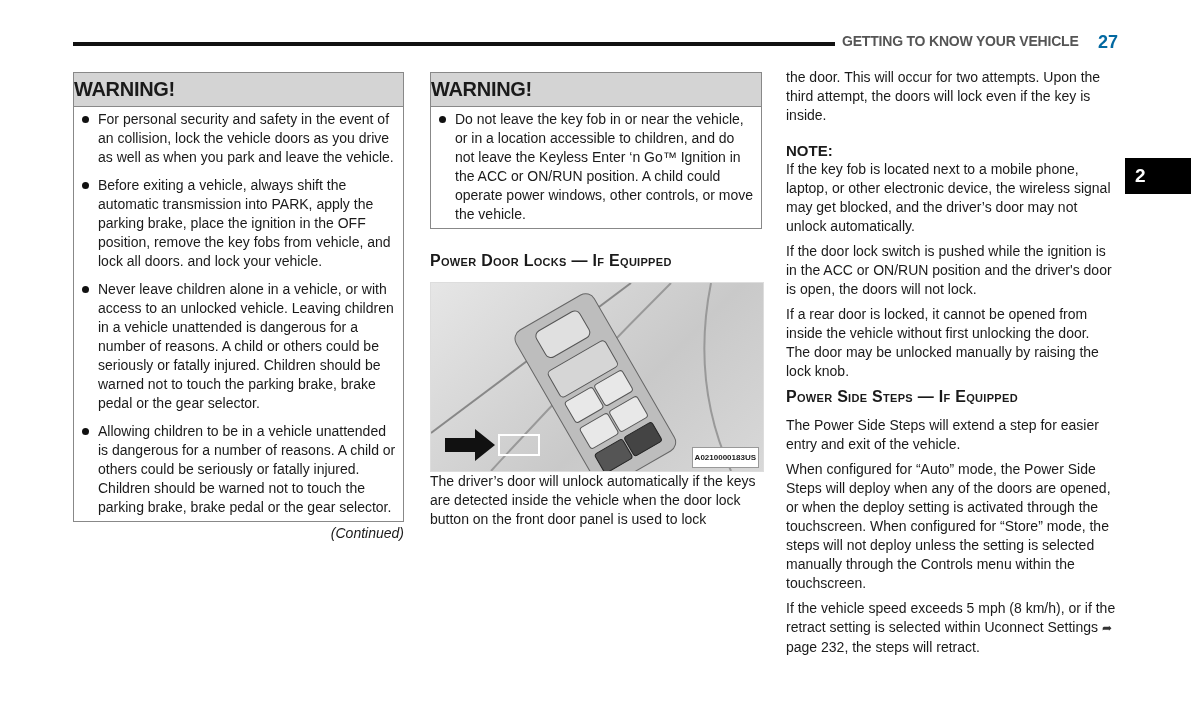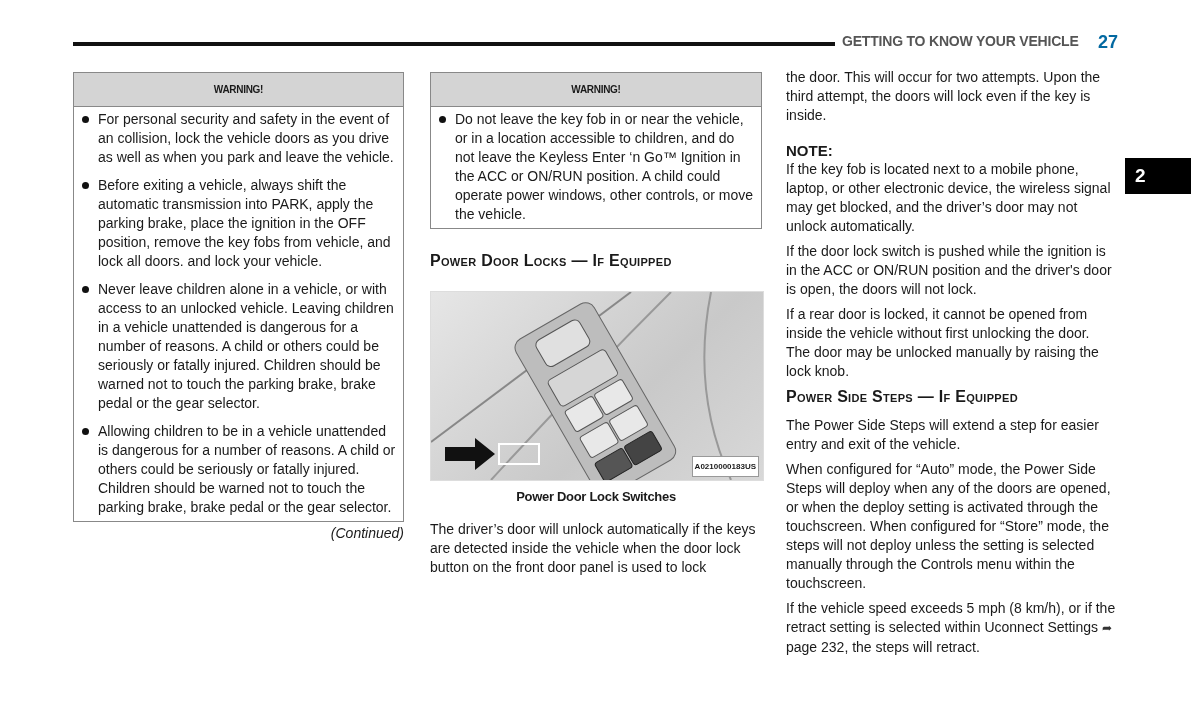--- a/index.html
+++ b/index.html
@@ -5,21 +5,21 @@
   html, body { margin:0; padding:0; background:#ffffff; }
   body { width:1191px; height:720px; position:relative; overflow:hidden;
          font-family:"Liberation Sans", sans-serif; color:#1a1a1a; }
   .header-rule { position:absolute; left:73px; top:42px; width:762px; height:4px; background:#111; }
   .header-title { position:absolute; left:842px; top:33px; font-size:14px; color:#555; font-weight:bold; letter-spacing:-0.2px; }
   .header-page { position:absolute; left:1098px; top:32px; font-size:18px; font-weight:bold; color:#0369a1; }
   .tab-marker { position:absolute; left:1125px; top:158px; width:66px; height:36px; background:#000; color:#fff;
                 font-weight:bold; font-size:19px; line-height:36px; box-sizing:border-box; padding-left:10px; }
   .col { position:absolute; font-size:14px; line-height:19px; }
   .warn-box { border:1px solid #888; background:#fff; }
-  .warn-head { background:#d4d4d4; border-bottom:1px solid #888; text-align:center; font-weight:bold; font-size:10px; height:33px; line-height:33px; letter-spacing:-0.3px; }
+  .warn-head { background:#d4d4d4; border-bottom:1px solid #888; text-align:left; font-weight:bold; font-size:20px; height:33px; line-height:33px; letter-spacing:-0.3px; }
   .warn-list { list-style:none; margin:0; padding:3px 6px 4px 6px; }
   .warn-list li { position:relative; padding-left:18px; margin-bottom:9px; }
   .warn-list li:last-child { margin-bottom:0; }
   .bullet { position:absolute; left:2px; top:6px; width:7px; height:7px; border-radius:50%; background:#111; }
   .continued { text-align:right; font-style:italic; margin-top:2px; }
   .h2 { font-weight:bold; font-size:16px; margin:0; letter-spacing:0.3px; font-variant:small-caps; }
   p { margin:0 0 6px 0; }
   .note-label { font-weight:bold; font-size:15px; margin-top:16px; }
   .figure { width:332px; height:188px; background:linear-gradient(135deg,#e6e6e6,#c9c9c9 60%,#d8d8d8); position:relative; overflow:hidden; border:1px solid #ddd; }
   .fig-caption { text-align:center; font-weight:bold; font-size:13px; margin:6px 0 14px 0; letter-spacing:-0.3px; }
@@ -48,42 +48,41 @@
 </div>
 
 <div class="col" style="left:430px; top:72px; width:332px;">
   <div class="warn-box">
     <div class="warn-head">WARNING!</div>
     <ul class="warn-list">
       <li><span class="bullet"></span><span>Do not leave the key fob in or near the vehicle, or in a location accessible to children, and do not leave the Keyless Enter ‘n Go™ Ignition in the ACC or ON/RUN position. A child could operate power windows, other controls, or move the vehicle.</span></li>
     </ul>
   </div>
   <div class="h2" style="margin-top:22px; margin-bottom:10px;">Power Door Locks — If Equipped</div>
-  <div class="figure" style="margin-top:21px;text-align:center;">
+  <div class="figure" style="margin-top:12px;text-align:center;">
     <svg width="332" height="188" viewBox="0 0 332 188">
       <path d="M0 150 Q120 60 200 0" stroke="#888" stroke-width="2" fill="none"></path>
       <path d="M60 188 Q150 90 240 0" stroke="#999" stroke-width="2" fill="none"></path>
       <path d="M280 0 Q260 100 300 188" stroke="#999" stroke-width="2" fill="none"></path>
       <g transform="rotate(-30 160 110)">
         <rect x="120" y="20" width="90" height="180" rx="10" fill="#bdbdbd" stroke="#666"></rect>
         <rect x="140" y="30" width="50" height="30" rx="6" fill="#e0e0e0" stroke="#555"></rect>
         <rect x="132" y="70" width="66" height="30" rx="4" fill="#d6d6d6" stroke="#555"></rect>
         <rect x="132" y="105" width="32" height="24" rx="3" fill="#e8e8e8" stroke="#555"></rect>
         <rect x="166" y="105" width="32" height="24" rx="3" fill="#e8e8e8" stroke="#555"></rect>
         <rect x="132" y="135" width="32" height="24" rx="3" fill="#e8e8e8" stroke="#555"></rect>
         <rect x="166" y="135" width="32" height="24" rx="3" fill="#e8e8e8" stroke="#555"></rect>
         <rect x="132" y="165" width="32" height="22" rx="3" fill="#555" stroke="#222"></rect>
         <rect x="166" y="165" width="32" height="22" rx="3" fill="#444" stroke="#222"></rect>
       </g>
       <polygon points="14,155 44,155 44,146 64,162 44,178 44,169 14,169" fill="#111"></polygon>
       <rect x="68" y="152" width="40" height="20" fill="none" stroke="#fff" stroke-width="2"></rect>
     </svg>
     <span class="fig-code">A0210000183US</span>
   </div>
-  <div class="fig-caption">Power Door Lock Switches</div>
   <p>The driver’s door will unlock automatically if the keys are detected inside the vehicle when the door lock button on the front door panel is used to lock</p>
 </div>
 
 <div class="col" style="left:786px; top:68px; width:330px;">
   <p>the door. This will occur for two attempts. Upon the third attempt, the doors will lock even if the key is inside.</p>
   <div class="note-label">NOTE:</div>
   <p>If the key fob is located next to a mobile phone, laptop, or other electronic device, the wireless signal may get blocked, and the driver’s door may not unlock automatically.</p>
   <p>If the door lock switch is pushed while the ignition is in the ACC or ON/RUN position and the driver's door is open, the doors will not lock.</p>
   <p>If a rear door is locked, it cannot be opened from inside the vehicle without first unlocking the door. The door may be unlocked manually by raising the lock knob.</p>
   <div class="h2" style="margin-top:0; margin-bottom:10px;">Power Side Steps — If Equipped</div>

